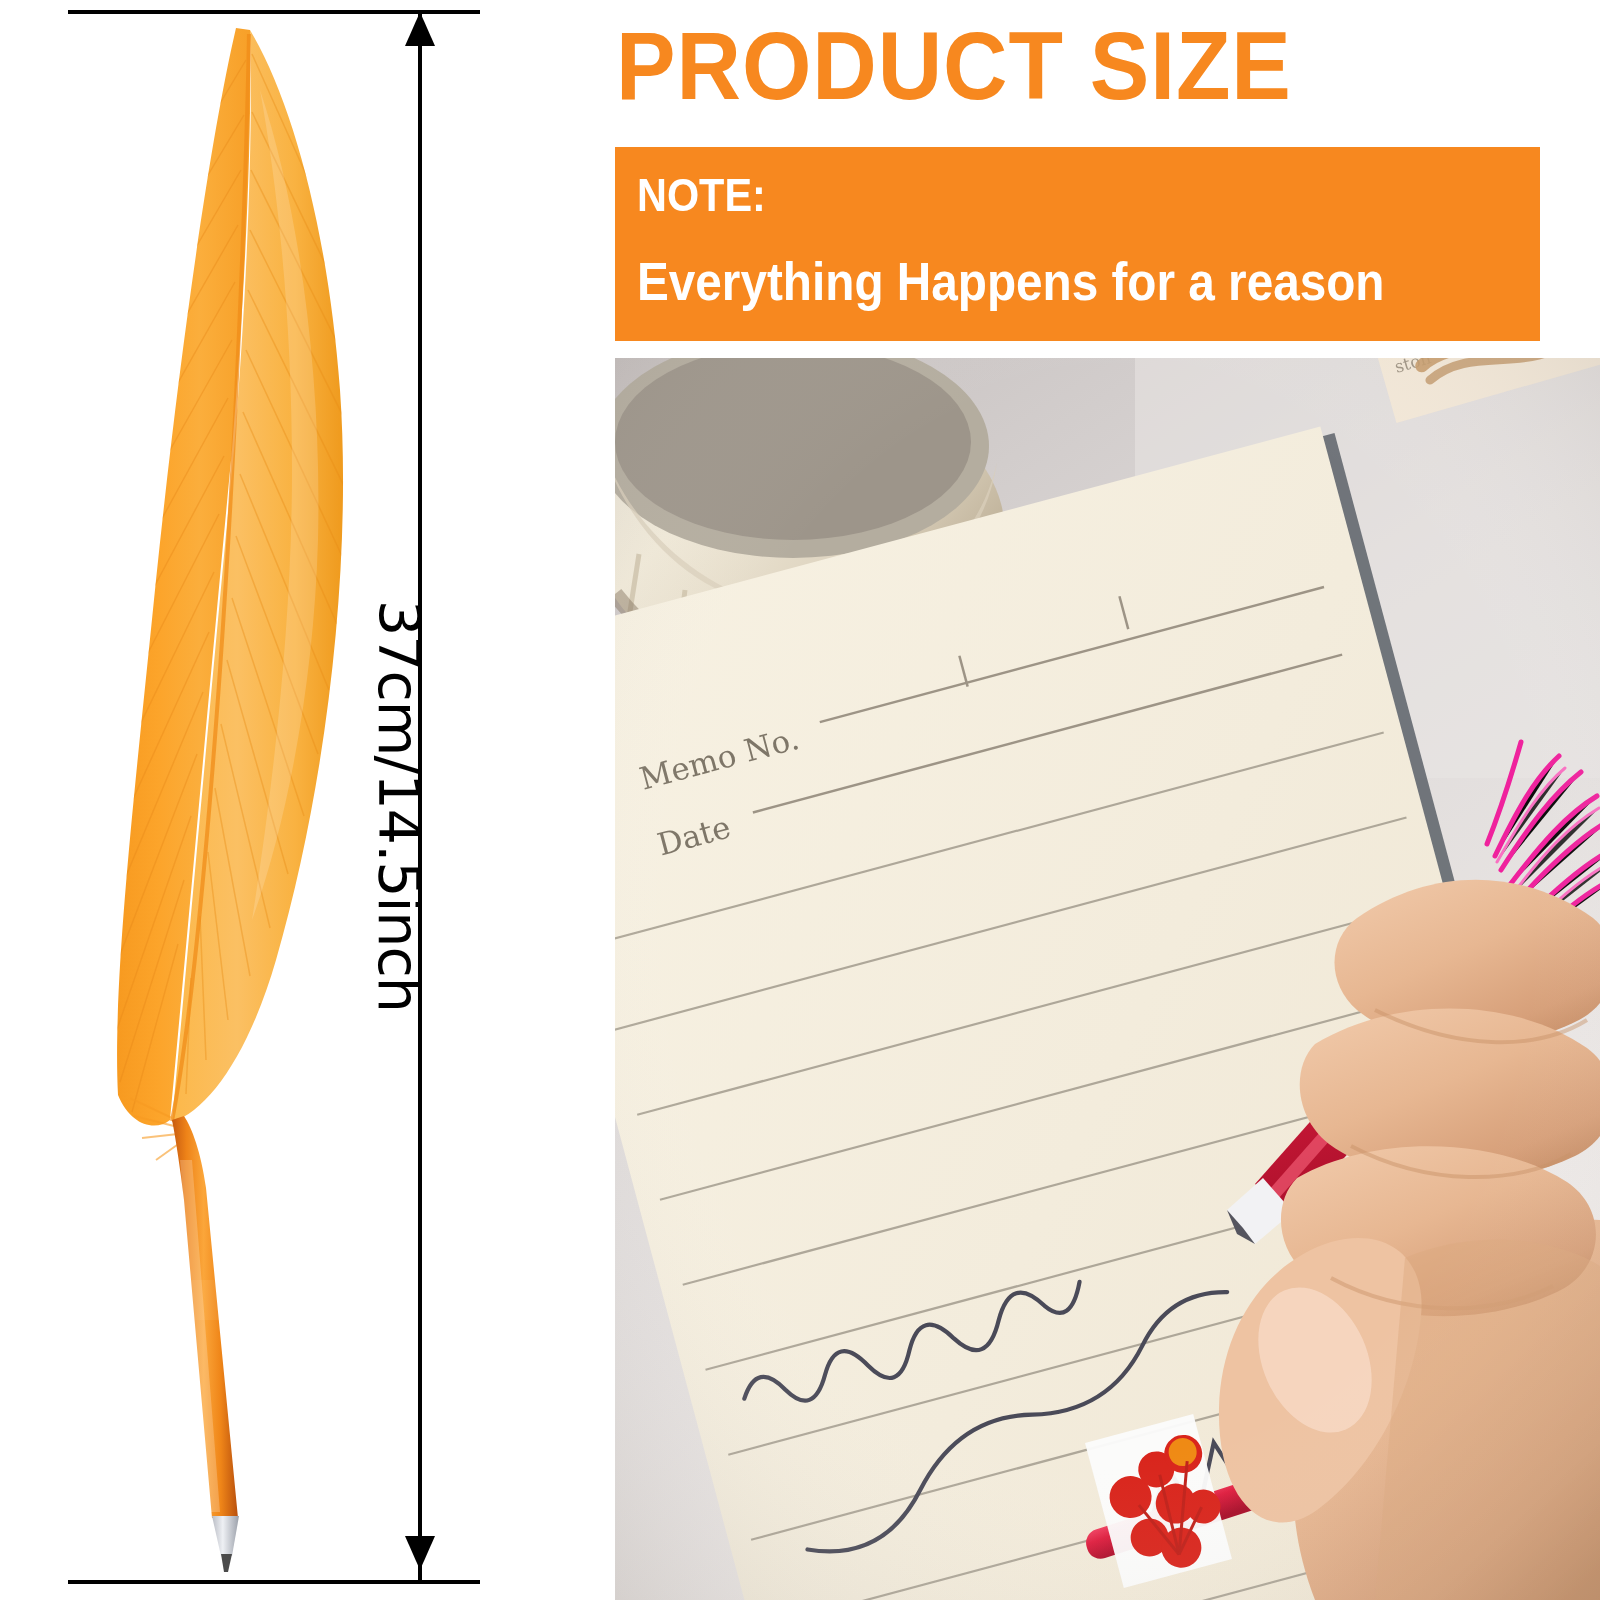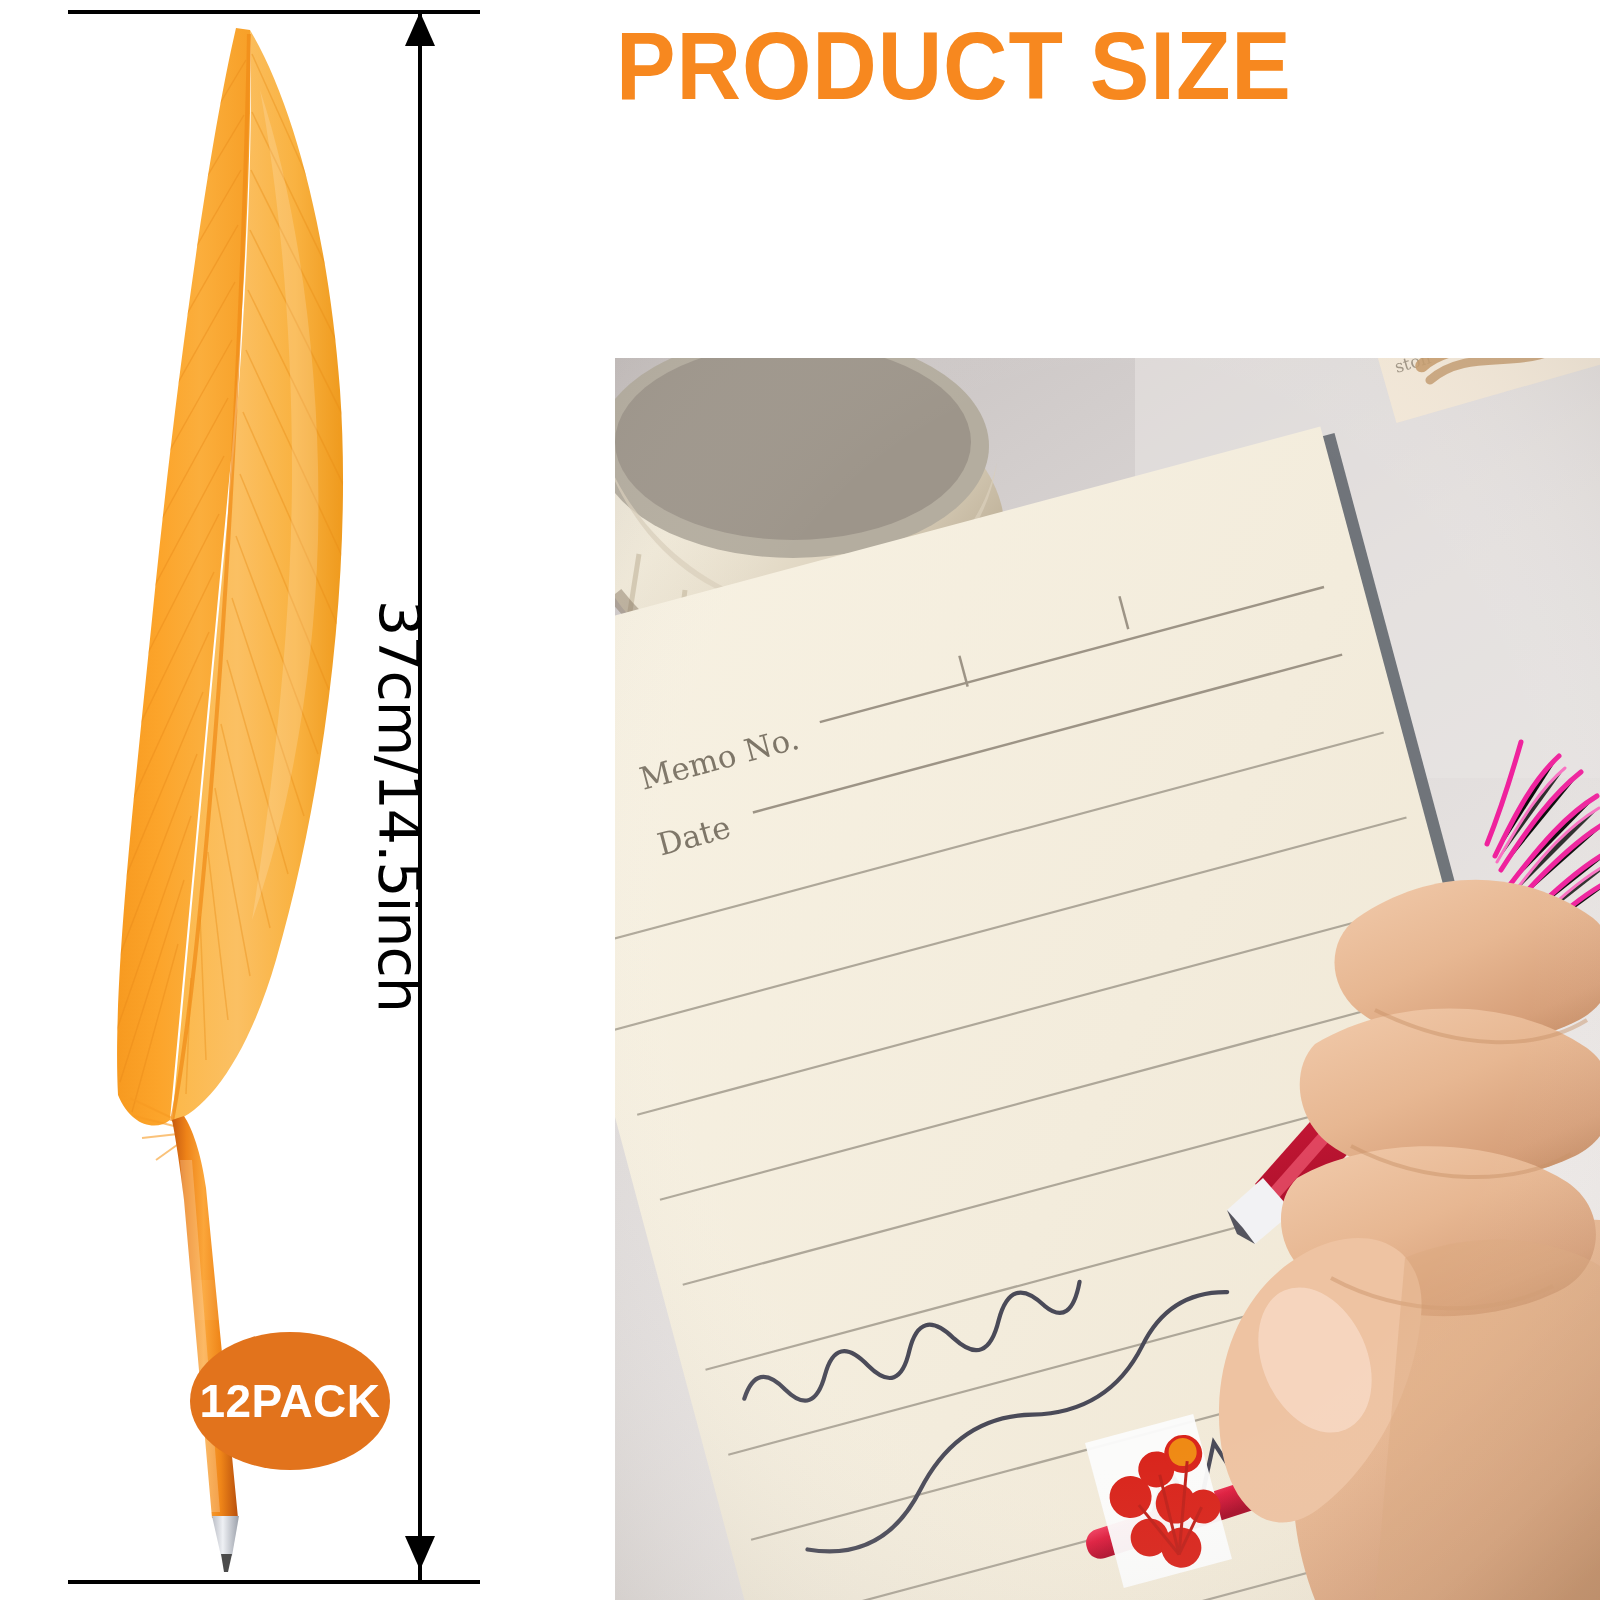--- a/index.html
+++ b/index.html
@@ -176,29 +176,30 @@
         <path d="M152,1496 L179,1496 L172,1536 L161,1536 Z" fill="url(#tipG)"></path>
         <path d="M161,1534 L172,1534 L168,1552 L164,1552 Z" fill="#4b4b4b"></path>
       </svg>
     </div>
 
     <div class="dim-axis"></div>
     <div class="arrow-up"></div>
     <div class="arrow-down"></div>
     <div class="dim-label">37cm/14.5inch</div>
 
-    <div class="badge">
-      <span>12PACK</span>
+  </div>
+
+  <div class="right-panel">
+
+    <div class="hdr-title">PRODUCT SIZE</div>
+
+    <div class="note-band">
+      <div class="note-kicker">NOTE:</div>
+      <div class="note-text">Everything Happens for a reason</div>
     </div>
-  </div>
-
-  <div class="right-panel">
-
-    <div class="hdr-title">PRODUCT SIZE</div>
-
 
     <div class="photo">
       <svg width="985" height="1242" viewBox="0 0 985 1242">
         <defs>
           <linearGradient id="deskG" x1="0" y1="0" x2="0.5" y2="1">
             <stop offset="0" stop-color="#c6c0bf"></stop>
             <stop offset="0.45" stop-color="#dedad9"></stop>
             <stop offset="1" stop-color="#efebe9"></stop>
           </linearGradient>
           <linearGradient id="pageG" x1="0.1" y1="0" x2="0.9" y2="1">

